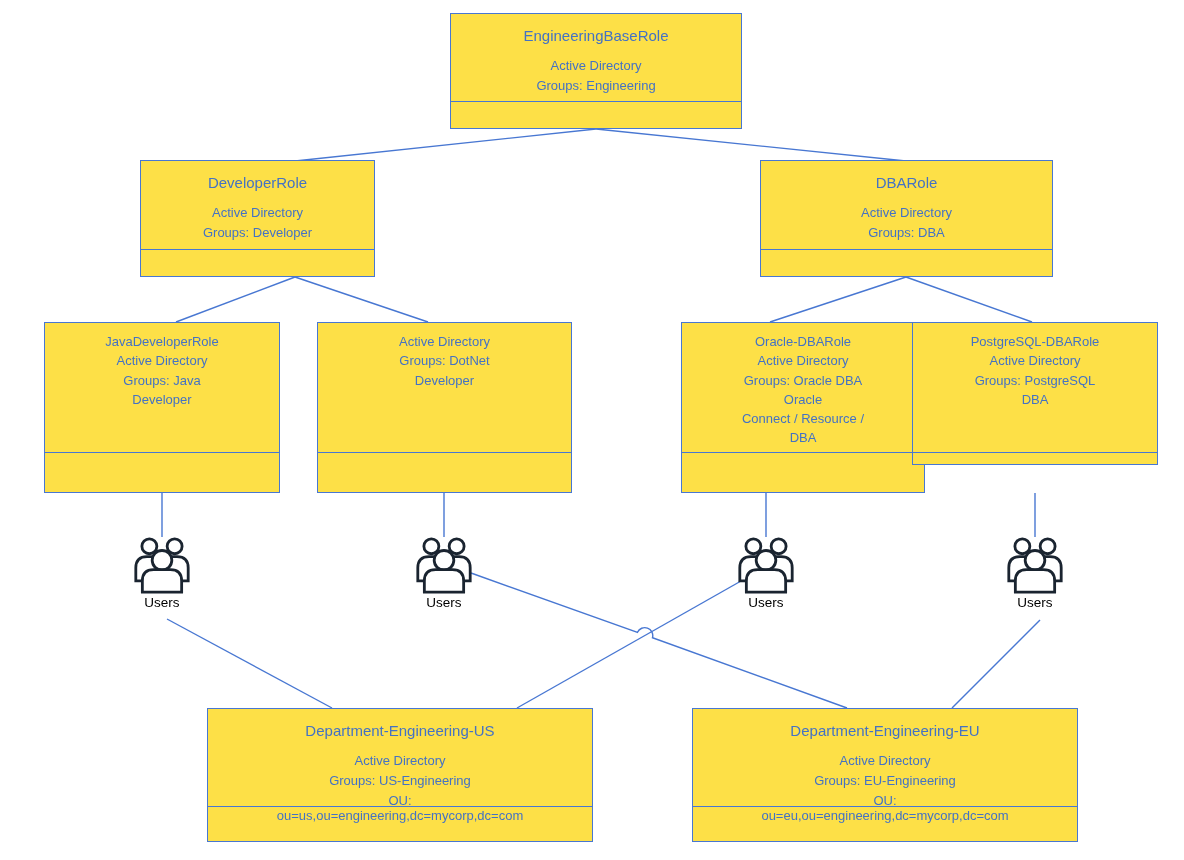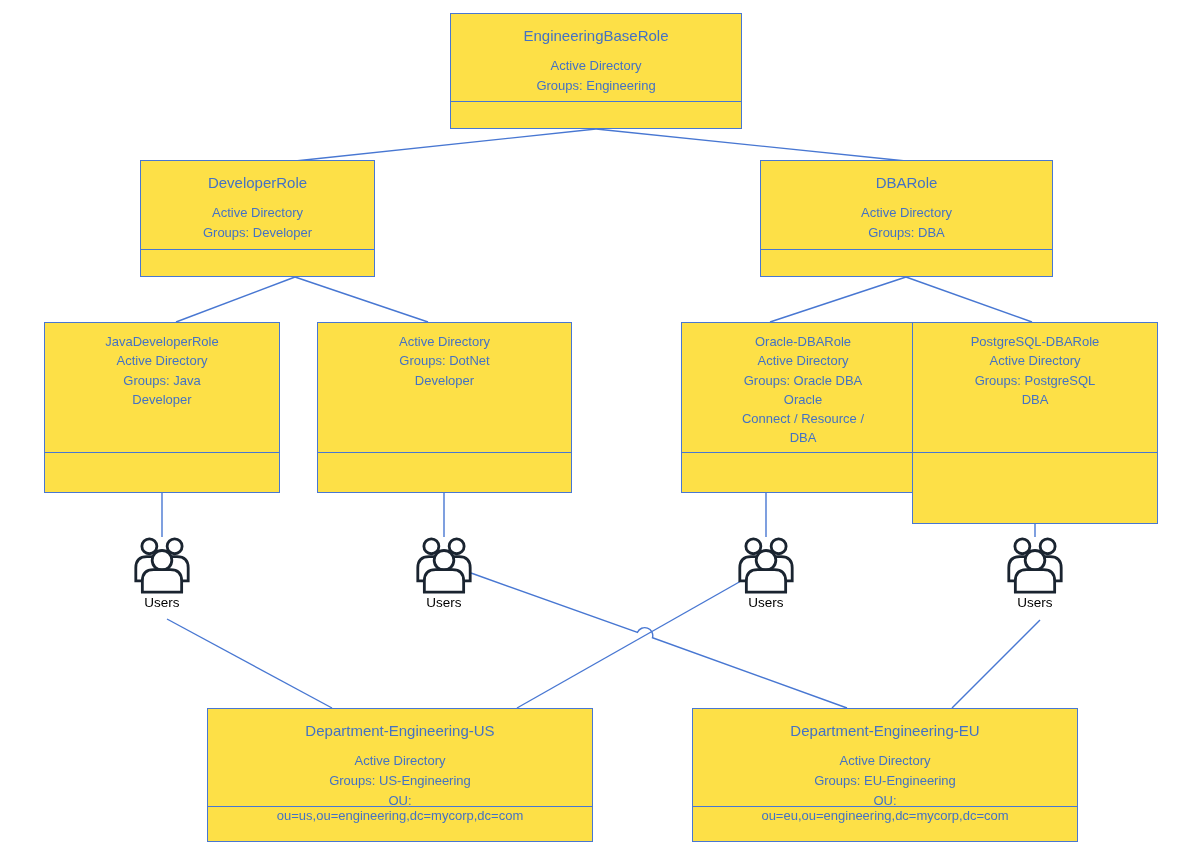--- a/index.html
+++ b/index.html
@@ -103,21 +103,21 @@
       <div class="node-line">Oracle-DBARole</div>
       <div class="node-line">Active Directory</div>
       <div class="node-line">Groups: Oracle DBA</div>
       <div class="node-line">Oracle</div>
       <div class="node-line">Connect / Resource /</div>
       <div class="node-line">DBA</div>
     </div>
     <div class="node-empty"></div>
   </div>
 
-  <div class="node small" style="left:912px;top:322px;width:246px;height:202px;">
+  <div class="node small" style="left:912px;top:322px;width:246px;height:143px;">
     <div class="node-main" style="height:129px;">
       <div class="node-line">PostgreSQL-DBARole</div>
       <div class="node-line">Active Directory</div>
       <div class="node-line">Groups: PostgreSQL</div>
       <div class="node-line">DBA</div>
     </div>
     <div class="node-empty"></div>
   </div>
 
   <div class="users" style="left:132px;top:536px;">

